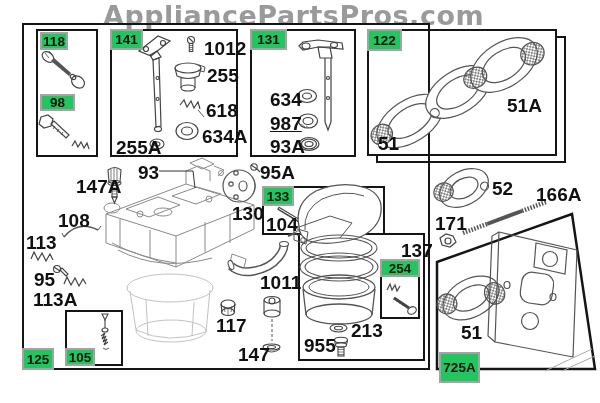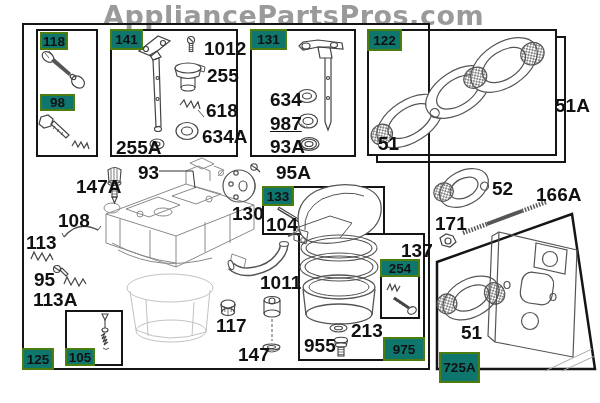--- a/index.html
+++ b/index.html
@@ -3,21 +3,21 @@
 <meta charset="utf-8">
 <style>
   html,body{margin:0;padding:0;background:#fff;}
   #stage{position:relative;width:600px;height:403px;background:#fff;overflow:hidden;
          font-family:"Liberation Sans",sans-serif;}
   .watermark{position:absolute;left:103px;top:0px;width:378px;text-align:center;
              font-family:"DejaVu Sans",sans-serif;font-weight:bold;font-size:27px;
              color:#9a9a9a;letter-spacing:.5px;white-space:nowrap;z-index:1;}
   .box{position:absolute;border:2px solid #151515;box-sizing:border-box;z-index:2;}
   .panel{background:#fff;}
-  .lblbox{position:absolute;border:2px solid #4d7c0f;box-sizing:border-box;background:#0f766e;
+  .lblbox{position:absolute;border:2px solid #a3a3a3;box-sizing:border-box;background:#22c55e;
           display:flex;align-items:center;justify-content:center;
           font-weight:bold;font-size:13.5px;color:#111;z-index:6;}
   .plbl{position:absolute;font-weight:bold;font-size:19px;color:#111;
         white-space:nowrap;z-index:6;line-height:1;}
   #art{position:absolute;left:0;top:0;z-index:4;}
 </style>
 </head>
 <body>
 
 <div id="stage">
@@ -365,39 +365,36 @@
     </div>
   <div class="lblbox" style="left:65px;top:348px;width:30px;height:18px;">
       <span>105</span>
     </div>
   <div class="lblbox" style="left:22px;top:348px;width:32px;height:22px;">
       <span>125</span>
     </div>
   <div class="lblbox" style="left:380px;top:259px;width:40px;height:18px;">
       <span>254</span>
     </div>
-  <div class="lblbox" style="left:383px;top:337px;width:42px;height:24px;">
-      <span>975</span>
-    </div>
   <div class="lblbox" style="left:439px;top:352px;width:41px;height:31px;">
       <span>725A</span>
     </div>
 
   <div class="plbl" style="left:204px;top:39px;">1012</div>
   <div class="plbl" style="left:207px;top:66px;">255</div>
   <div class="plbl" style="left:206px;top:101px;">618</div>
   <div class="plbl" style="left:202px;top:127px;">634A</div>
   <div class="plbl" style="left:116px;top:138px;">255A</div>
   <div class="plbl" style="left:270px;top:90px;">634</div>
   <div class="plbl" style="left:270px;top:114px;text-decoration:underline;">987</div>
   <div class="plbl" style="left:270px;top:137px;">93A</div>
-  <div class="plbl" style="left:507px;top:96px;margin-left:48px;">51A</div>
+  <div class="plbl" style="left:507px;top:96px;">51A</div>
   <div class="plbl" style="left:378px;top:134px;">51</div>
   <div class="plbl" style="left:138px;top:163px;">93</div>
-  <div class="plbl" style="left:276px;top:163px;">95A</div>
+  <div class="plbl" style="left:260px;top:163px;">95A</div>
   <div class="plbl" style="left:232px;top:204px;">130</div>
   <div class="plbl" style="left:76px;top:177px;">147A</div>
   <div class="plbl" style="left:58px;top:211px;">108</div>
   <div class="plbl" style="left:26px;top:233px;">113</div>
   <div class="plbl" style="left:34px;top:270px;">95</div>
   <div class="plbl" style="left:33px;top:290px;">113A</div>
   <div class="plbl" style="left:216px;top:316px;">117</div>
   <div class="plbl" style="left:260px;top:273px;">1011</div>
   <div class="plbl" style="left:238px;top:345px;">147</div>
   <div class="plbl" style="left:266px;top:215px;">104</div>

